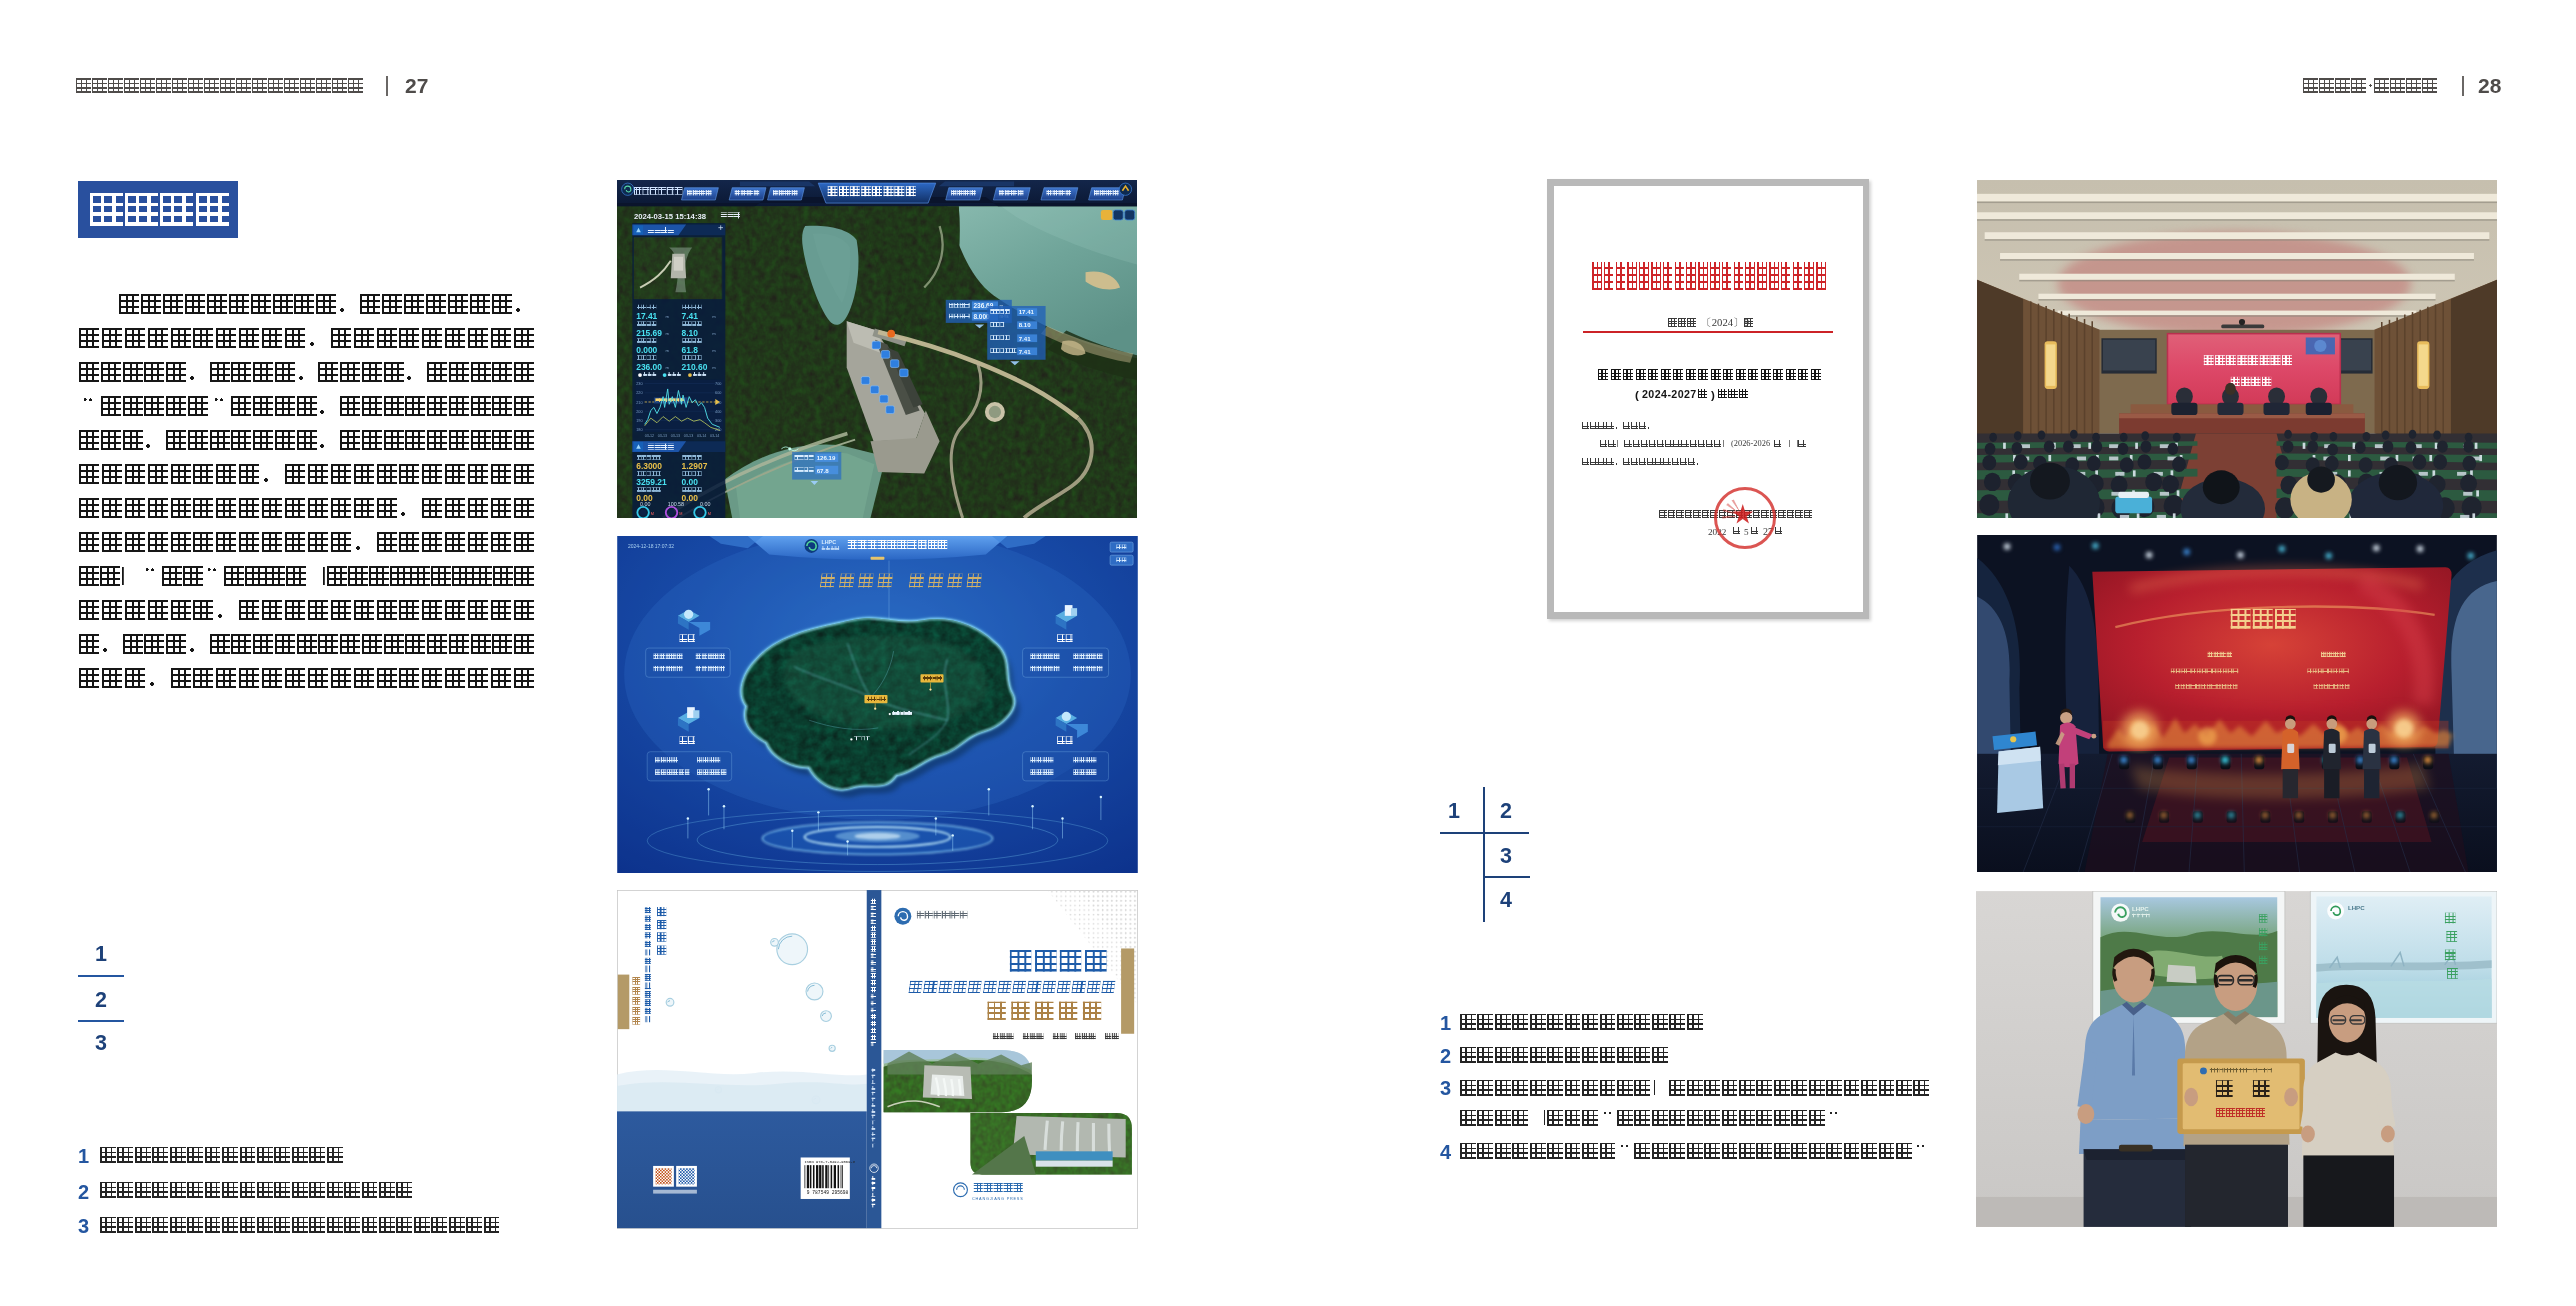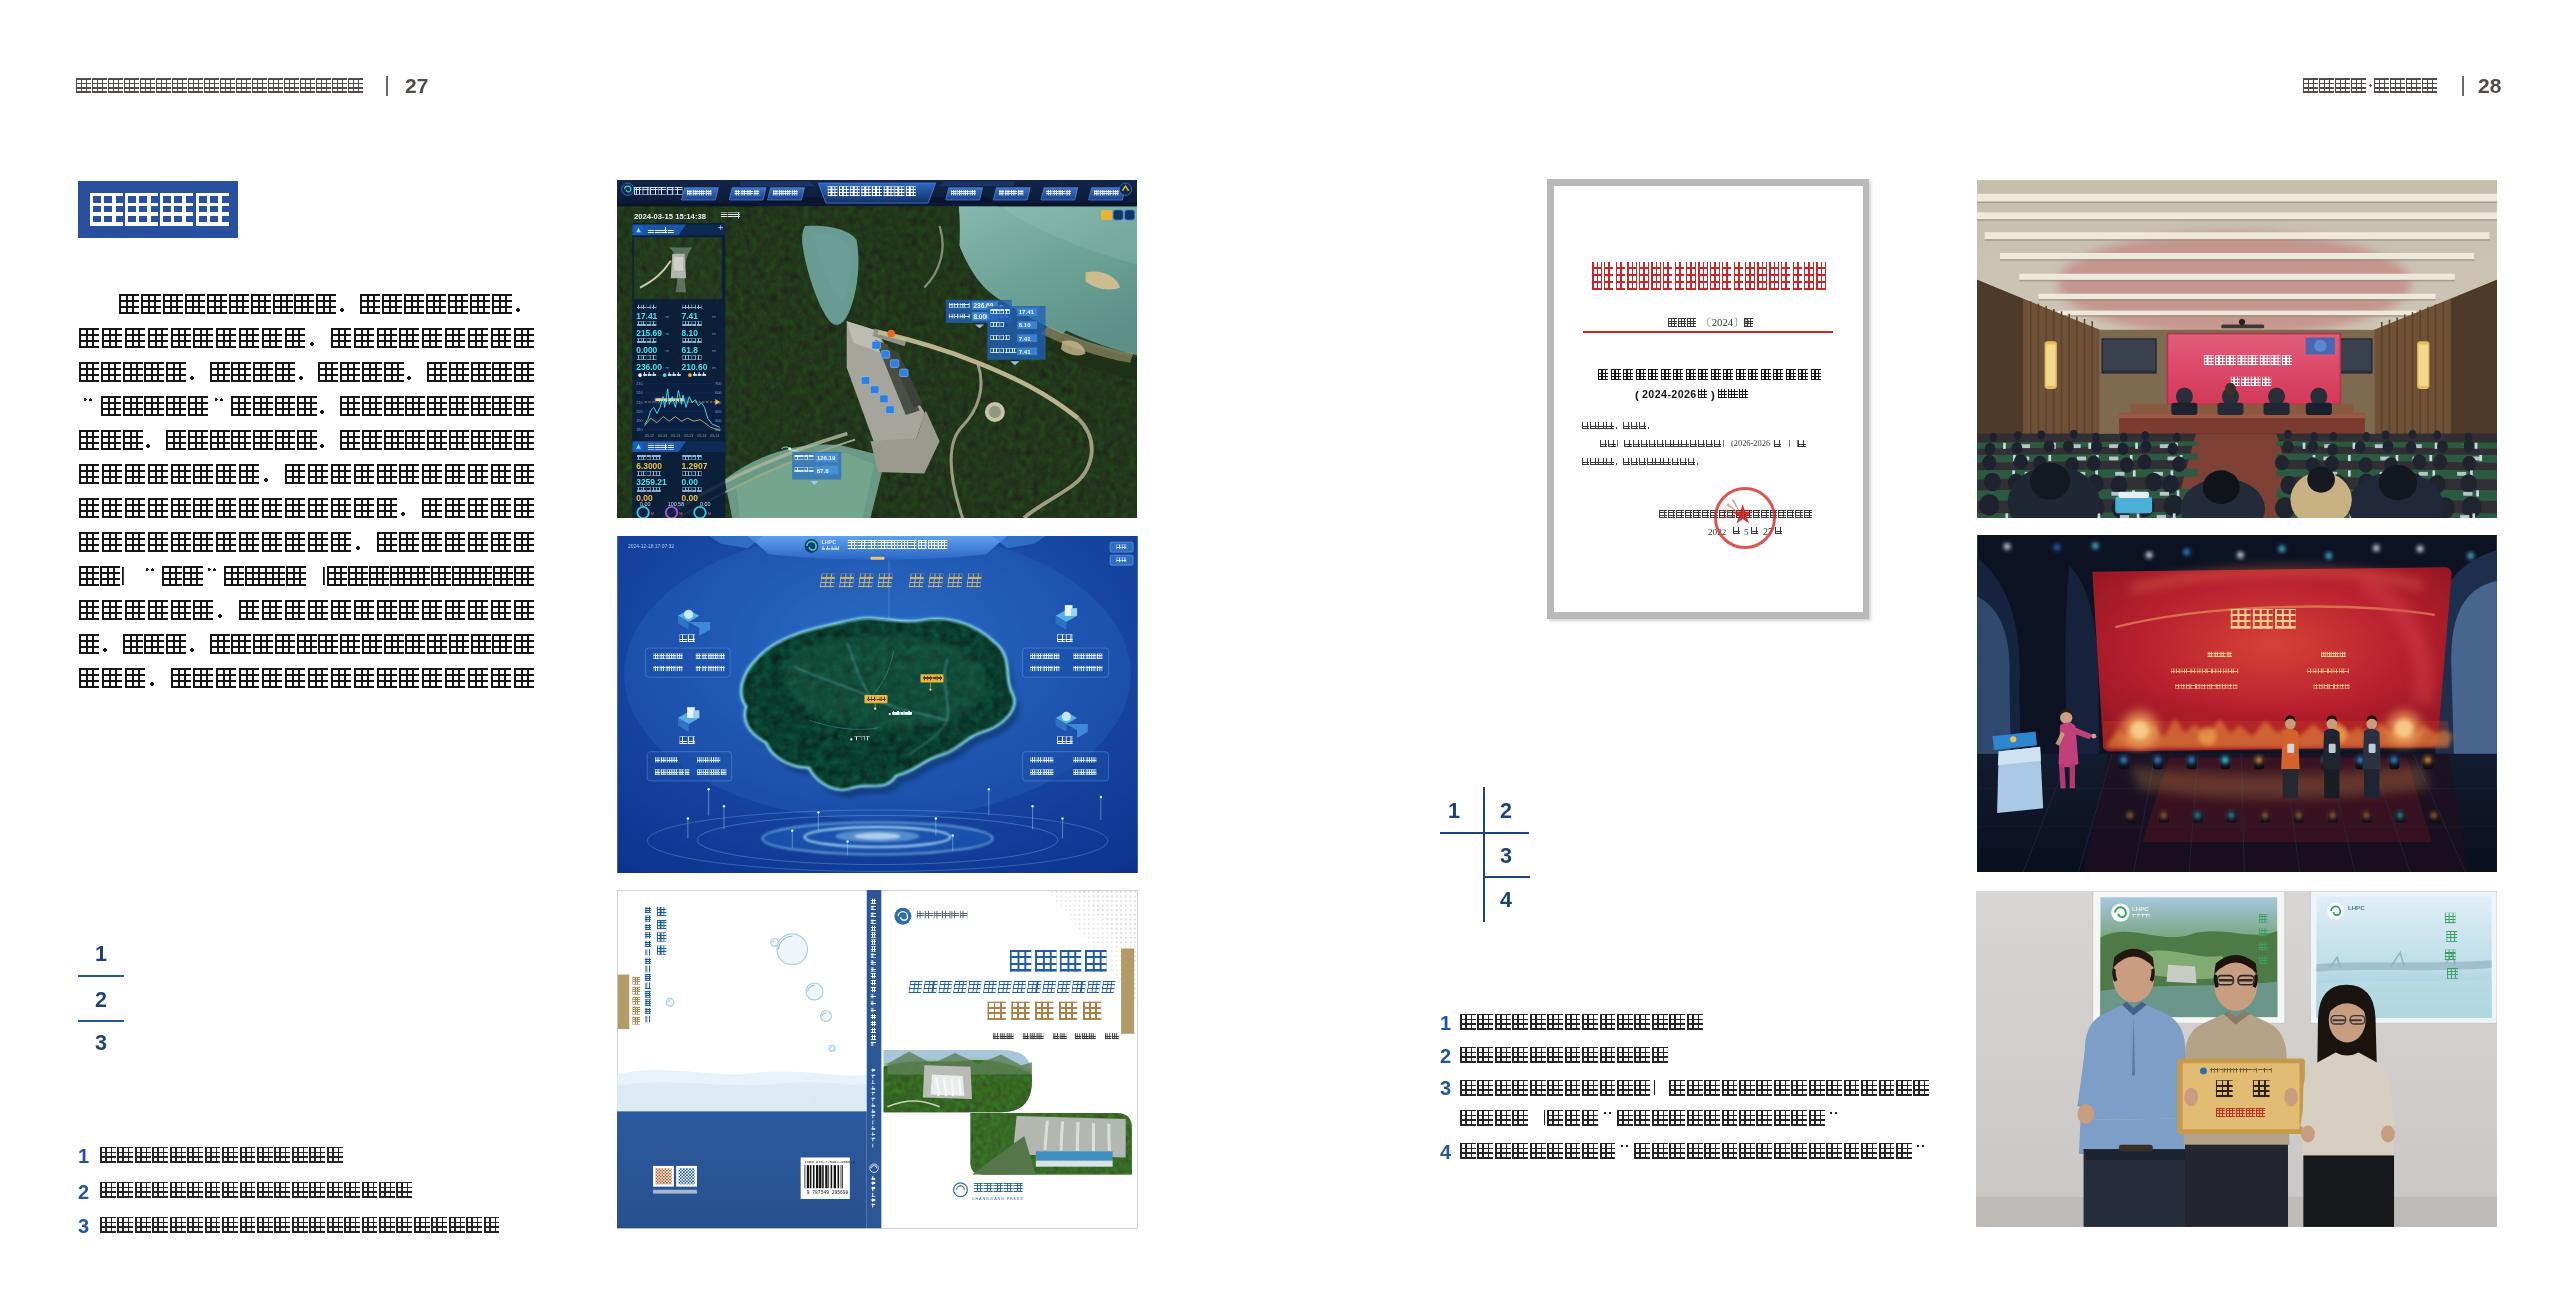--- a/index.html
+++ b/index.html
@@ -1006,21 +1006,21 @@
       <i style="display:inline-block;width:10.4px;height:10.7px;background:repeating-linear-gradient(90deg,#151515 0 1.1px,transparent 1.1px 3.4px),repeating-linear-gradient(0deg,#151515 0 1.1px,transparent 1.1px 3.2px);"></i>
       <i style="display:inline-block;width:10.4px;height:10.7px;background:repeating-linear-gradient(90deg,#151515 0 1.1px,transparent 1.1px 3.4px),repeating-linear-gradient(0deg,#151515 0 1.1px,transparent 1.1px 3.2px);"></i>
       <i style="display:inline-block;width:10.4px;height:10.7px;background:repeating-linear-gradient(90deg,#151515 0 1.1px,transparent 1.1px 3.4px),repeating-linear-gradient(0deg,#151515 0 1.1px,transparent 1.1px 3.2px);"></i>
       <i style="display:inline-block;width:10.4px;height:10.7px;background:repeating-linear-gradient(90deg,#151515 0 1.1px,transparent 1.1px 3.4px),repeating-linear-gradient(0deg,#151515 0 1.1px,transparent 1.1px 3.2px);"></i>
       <i style="display:inline-block;width:10.4px;height:10.7px;background:repeating-linear-gradient(90deg,#151515 0 1.1px,transparent 1.1px 3.4px),repeating-linear-gradient(0deg,#151515 0 1.1px,transparent 1.1px 3.2px);"></i>
       <i style="display:inline-block;width:10.4px;height:10.7px;background:repeating-linear-gradient(90deg,#151515 0 1.1px,transparent 1.1px 3.4px),repeating-linear-gradient(0deg,#151515 0 1.1px,transparent 1.1px 3.2px);"></i>
       <i style="display:inline-block;width:10.4px;height:10.7px;background:repeating-linear-gradient(90deg,#151515 0 1.1px,transparent 1.1px 3.4px),repeating-linear-gradient(0deg,#151515 0 1.1px,transparent 1.1px 3.2px);"></i>
       <i style="display:inline-block;width:10.4px;height:10.7px;background:repeating-linear-gradient(90deg,#151515 0 1.1px,transparent 1.1px 3.4px),repeating-linear-gradient(0deg,#151515 0 1.1px,transparent 1.1px 3.2px);"></i>
     </div>
 <div class="abs" style="left:1635px;top:389px;font-size:11.5px;font-weight:bold;color:#151515;line-height:12.3px;font-family:'Liberation Sans';">(</div>
-    <div class="abs" style="left:1642px;top:389px;font-size:10.7px;font-weight:bold;color:#151515;line-height:11.5px;letter-spacing:0.4px;">2024-2026</div>
+    <div class="abs" style="left:1642px;top:389px;font-size:10.7px;font-weight:bold;color:#151515;line-height:11.5px;letter-spacing:0.4px;">2024-2027</div>
     <div class="abs fz" style="left:1698px;top:389px;font-size:10.7px;color:#151515;"><i></i></div>
     <div class="abs" style="left:1711px;top:389px;font-size:11.5px;font-weight:bold;color:#151515;line-height:12.3px;">)</div>
     <div class="abs fz" style="left:1718px;top:389px;font-size:10.7px;color:#151515;"><i></i><i></i><i></i></div>
 
 <div class="abs fz" style="left:1582px;top:422px;font-size:8.4px;color:#3a3a3a;"><i></i><i></i><i></i><i></i><i class="p"></i><i></i><i></i><i></i><i class="p" style="width:.5em"></i></div>
 <div class="abs fz" style="left:1600px;top:440px;font-size:8.4px;color:#3a3a3a;"><i></i><i></i><i class="k"></i><i></i><i></i><i></i><i></i><i></i><i></i><i></i><i></i><i></i><i></i><i></i><i></i><i class="k"></i></div>
 <div class="abs" style="left:1731px;top:439px;font-size:8.4px;color:#3a3a3a;font-family:'Liberation Serif';line-height:9.2px;">(2026-2026</div>
 <div class="abs fz" style="left:1774px;top:440px;font-size:8.4px;color:#3a3a3a;"><i></i><i class="k2"></i><i class="k2"></i><i></i></div>
 <div class="abs fz" style="left:1582px;top:458px;font-size:8.4px;color:#3a3a3a;"><i></i><i></i><i></i><i></i><i class="p"></i><i></i><i></i><i></i><i></i><i></i><i></i><i></i><i></i><i></i><i class="p"></i></div>
 

